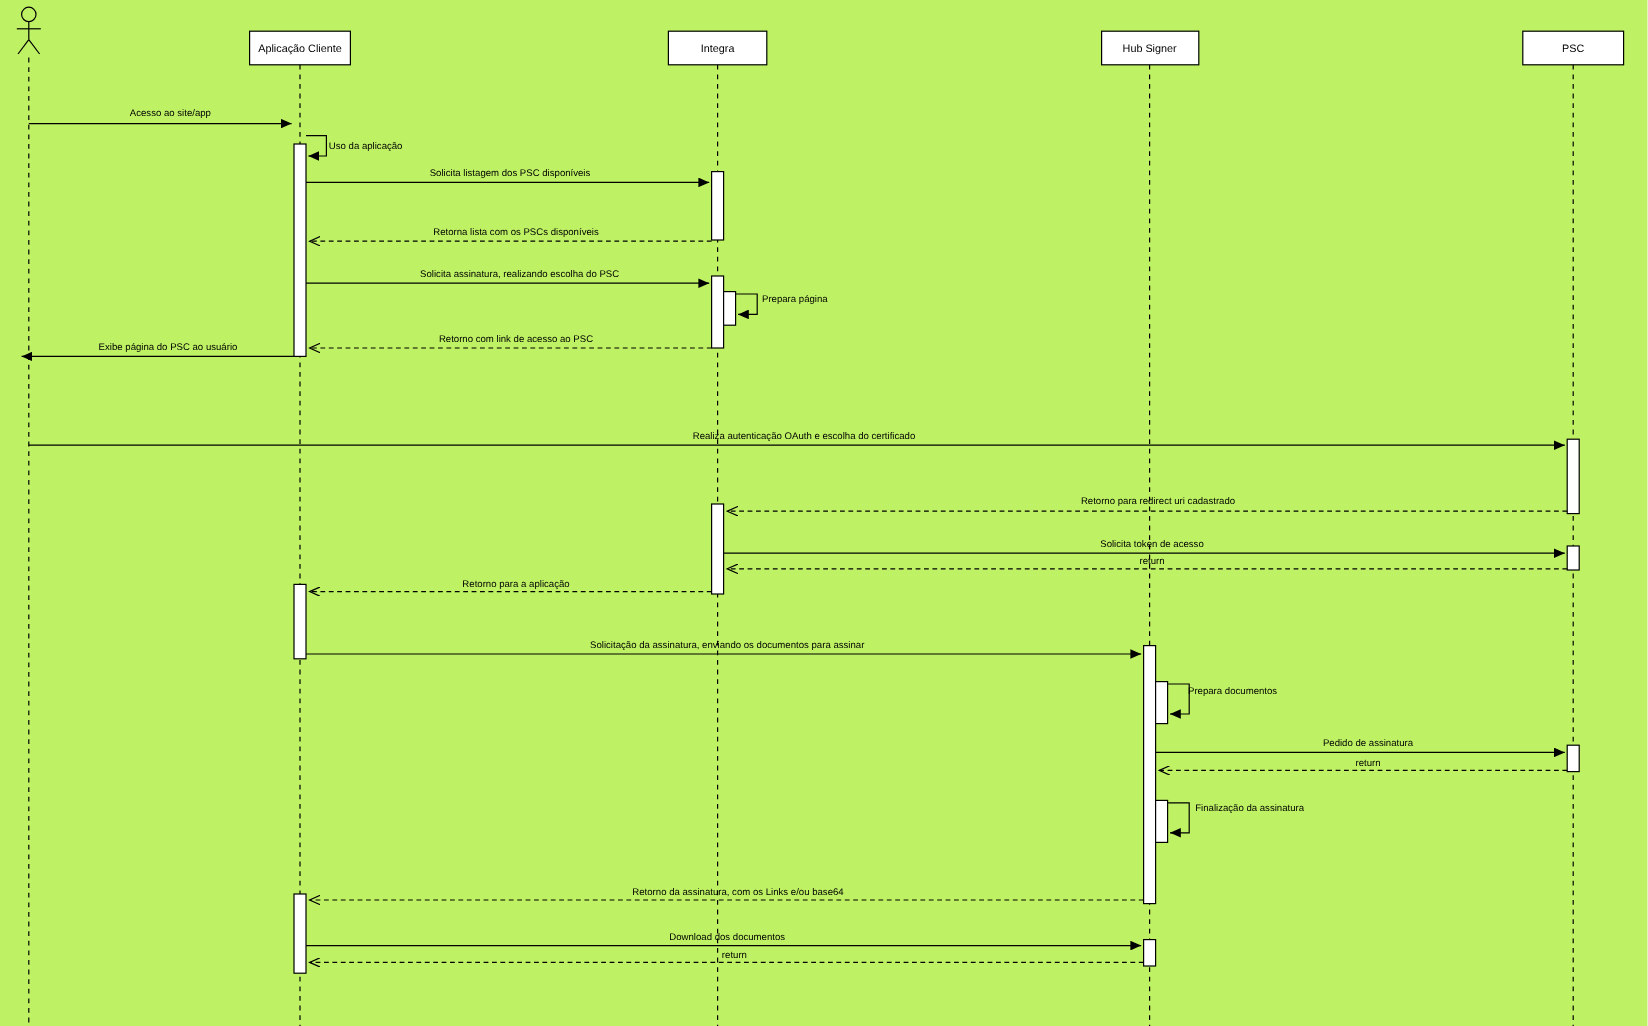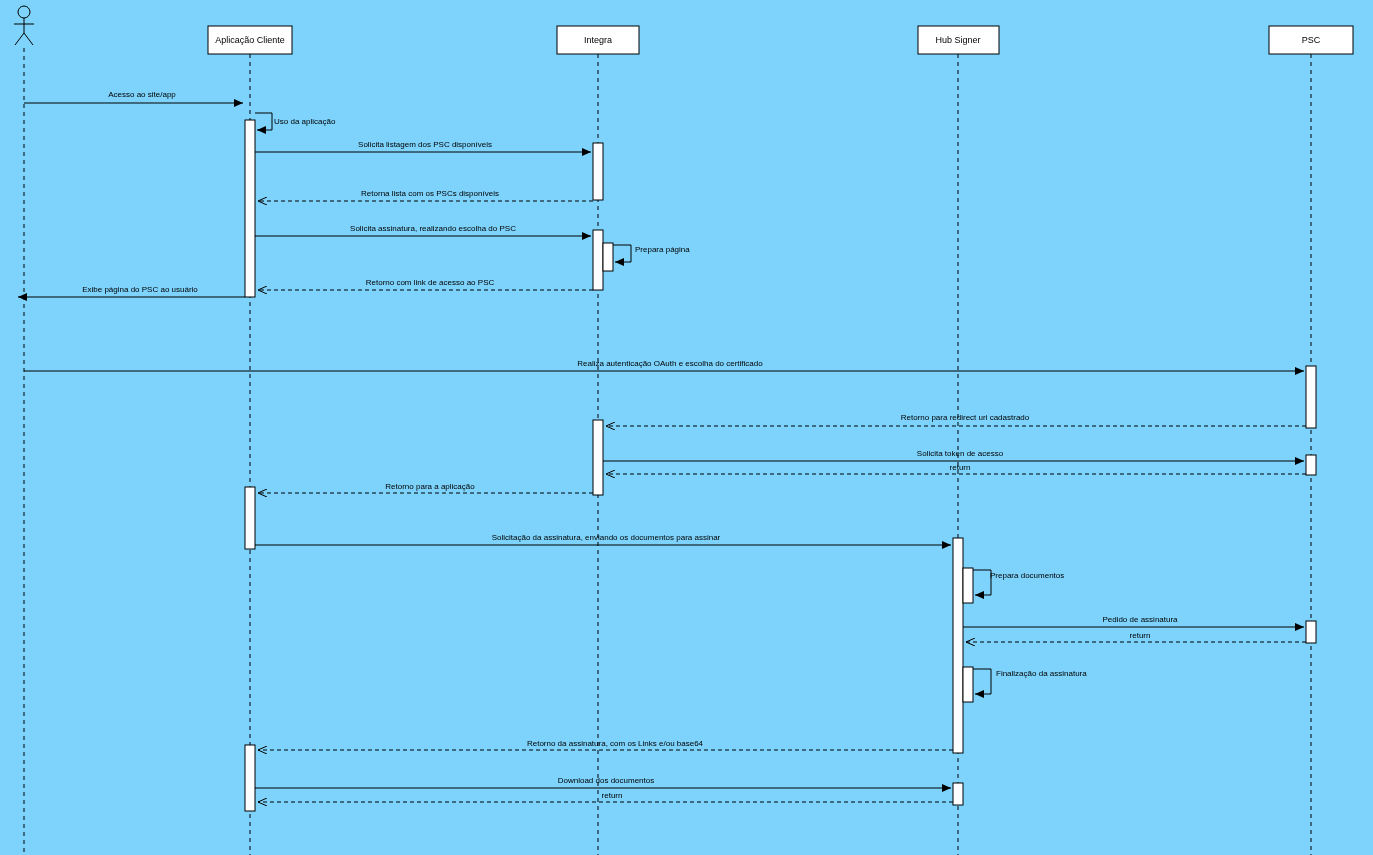--- a/index.html
+++ b/index.html
@@ -9,21 +9,21 @@
   }
   body {
     font-family: "Liberation Sans", sans-serif;
     color: #000000;
   }
   #diagram-root {
     position: relative;
     width: 1373px;
     height: 855px;
     overflow: hidden;
-    background: #7dd3fc;
+    background: #bef264;
   }
   svg#sequence-svg {
     display: block;
     width: 1373px;
     height: 855px;
   }
   .lifeline-box {
     fill: #ffffff;
     stroke: #000000;
     stroke-width: 1;

